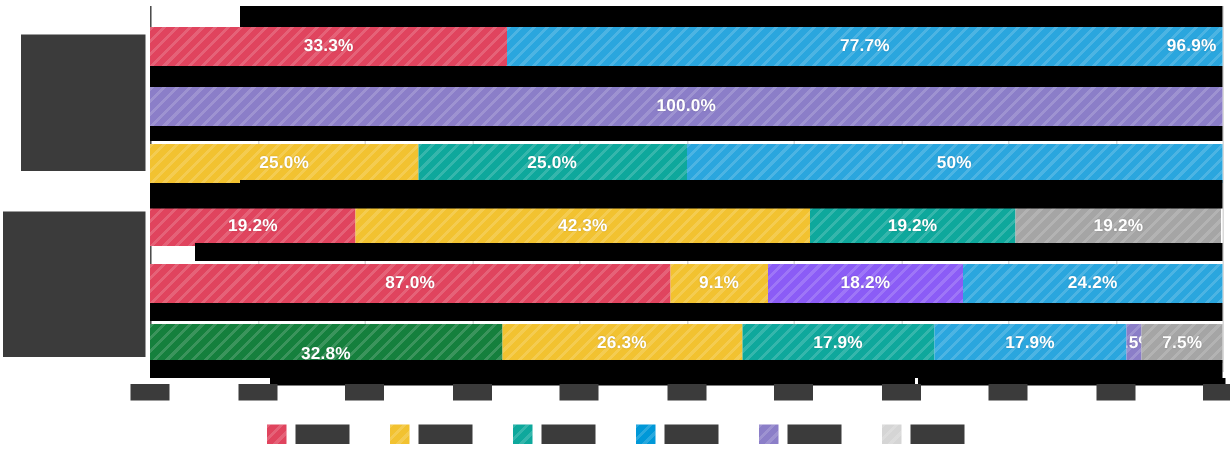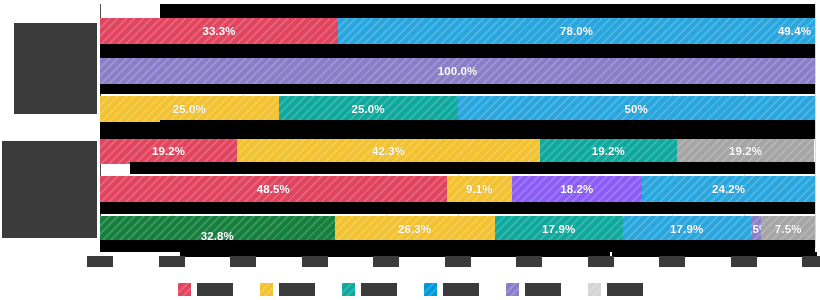--- a/index.html
+++ b/index.html
@@ -101,25 +101,25 @@
       </div>
     <div class="axisline"></div>
     <div id="bars">
         <div class="barrow" style="top: 14px;">
           <div class="seg" style="background: rgb(224, 68, 94); width: 33.3%;">
             <span class="hatch"></span>
             <span class="val">33.3%</span>
           </div>
           <div class="seg" style="background: rgb(42, 166, 222); width: 66.7%;">
             <span class="hatch"></span>
-            <span class="val">78.0%</span>
+            <span class="val">77.7%</span>
           </div>
           <div class="seg outside" style="background: rgb(42, 166, 222); width: 0%; overflow: visible;">
             <span class="hatch"></span>
-            <span class="val">49.4%</span>
+            <span class="val">96.9%</span>
           </div>
         </div>
         <div class="barrow" style="top: 54px; text-align: right;">
           <div class="seg" style="background: rgb(139, 126, 200); width: 100%;">
             <span class="hatch"></span>
             <span class="val">100.0%</span>
           </div>
         </div>
         <div class="barrow" style="top: 92px;">
           <div class="seg" style="background: rgb(242, 194, 48); width: 25%;">
@@ -149,21 +149,21 @@
             <span class="val">19.2%</span>
           </div>
           <div class="seg" style="background: rgb(165, 165, 165); width: 19.2%;">
             <span class="hatch"></span>
             <span class="val">19.2%</span>
           </div>
         </div>
         <div class="barrow" style="top: 172px;">
           <div class="seg" style="background: rgb(224, 68, 94); width: 48.5%;">
             <span class="hatch"></span>
-            <span class="val">48.5%</span>
+            <span class="val">87.0%</span>
           </div>
           <div class="seg" style="background: rgb(242, 194, 48); width: 9.1%;">
             <span class="hatch"></span>
             <span class="val">9.1%</span>
           </div>
           <div class="seg" style="background: #8b5cf6; width: 18.2%;">
             <span class="hatch"></span>
             <span class="val">18.2%</span>
           </div>
           <div class="seg" style="background: rgb(42, 166, 222); width: 24.2%; text-align: center;">

